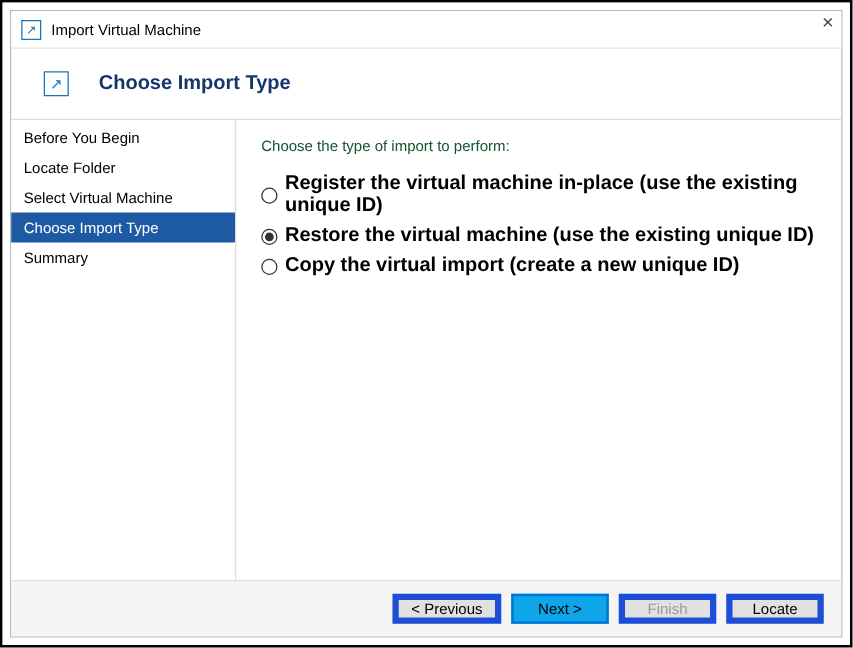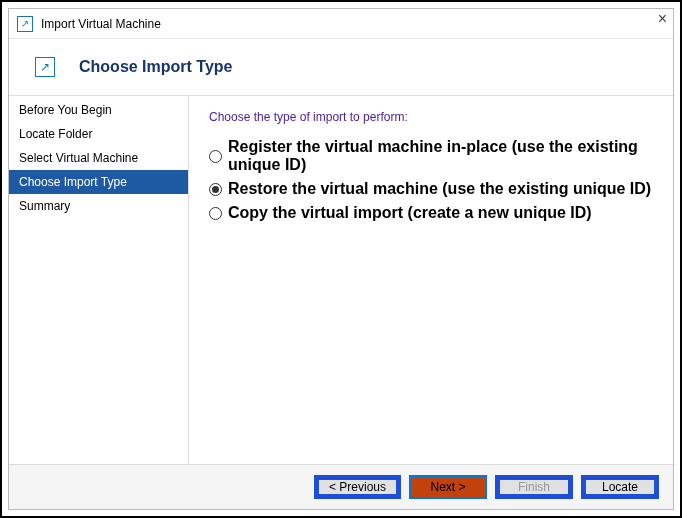--- a/index.html
+++ b/index.html
@@ -105,21 +105,21 @@
     .sidebar-item.active {
       background: #1e5aa3;
       color: #fff;
     }
     .main-panel {
       flex: 1;
       padding: 14px 20px;
     }
     .instruction {
       font-size: 12px;
-      color: #4c1d95;
+      color: #14532d;
       margin-bottom: 14px;
     }
     .radio-row {
       display: flex;
       align-items: center;
       gap: 6px;
       margin-bottom: 6px;
       font-size: 16px;
       cursor: pointer;
       font-weight: bold;
@@ -155,21 +155,21 @@
       border: 5px solid #1d4ed8;
       background: #e1e1e1;
       font-size: 12px;
       color: #000;
       cursor: pointer;
       padding: 0 10px;
       font-family: inherit;
     }
     .btn.primary {
       border: 2px solid #0078d7;
-      background: #c2410c;
+      background: #0ea5e9;
     }
     .btn.disabled {
       color: #9a9a9a;
       cursor: default;
     }
     .watermark {
       position: absolute;
       top: 6px;
       right: 26px;
       font-size: 23px;

